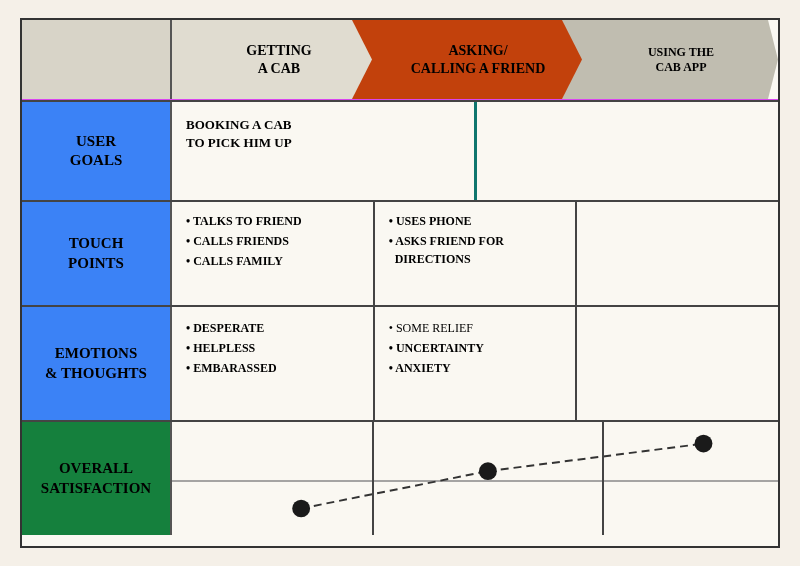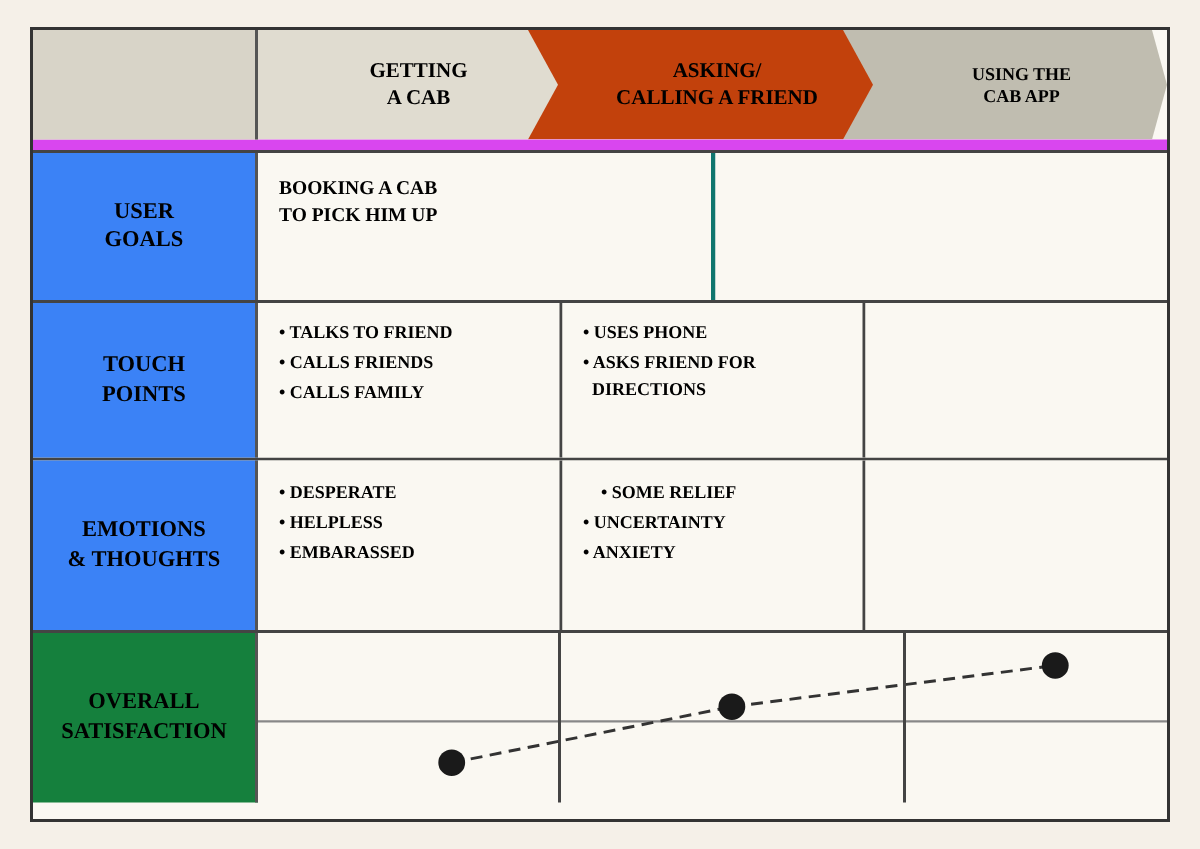--- a/index.html
+++ b/index.html
@@ -106,21 +106,21 @@
 
     svg.sat-svg {
       width: 100%;
       height: 100%;
     }
 
     
     .header-container {
       display: flex;
       height: 80px;
-      border-bottom: 7px solid #d946ef;
+      border-bottom: 1px solid #d946ef;
       justify-content: center;
     }
 
     .header-label-cell {
       width: 150px;
       min-width: 150px;
       background: #d8d4c8;
       border-right: 2px solid #555;
       display: flex;
       align-items: center;
@@ -246,21 +246,21 @@
     </div>
     <div class="data-cell" style="border-right:2px solid #444; align-items:flex-start; padding-top:12px;">
       <div class="content">
         <span class="bullet-item" style="font-size:12px; text-transform:uppercase; font-family:'Comic Sans MS',cursive; font-weight:bold;">Desperate</span>
         <span class="bullet-item" style="font-size:12px; text-transform:uppercase; font-family:'Comic Sans MS',cursive; font-weight:bold;">Helpless</span>
         <span class="bullet-item" style="font-size:12px; text-transform:uppercase; font-family:'Comic Sans MS',cursive; font-weight:bold;">Embarassed</span>
       </div>
     </div>
     <div class="data-cell" style="border-right:2px solid #444; align-items:flex-start; padding-top:12px;">
       <div class="content">
-        <span class="bullet-item" style="font-size:12px; text-transform:uppercase; font-family:'Comic Sans MS',cursive; font-weight:bold;margin-left:12px;">Some Relief</span>
+        <span class="bullet-item" style="font-size:12px; text-transform:uppercase; font-family:'Comic Sans MS',cursive; font-weight:normal;">Some Relief</span>
         <span class="bullet-item" style="font-size:12px; text-transform:uppercase; font-family:'Comic Sans MS',cursive; font-weight:bold;">Uncertainty</span>
         <span class="bullet-item" style="font-size:12px; text-transform:uppercase; font-family:'Comic Sans MS',cursive; font-weight:bold;">Anxiety</span>
       </div>
     </div>
     <div class="data-cell"></div>
   </div>
 
   <div class="satisfaction-row">
     <div class="sat-label">
       <span>Overall<br>Satisfaction</span>

